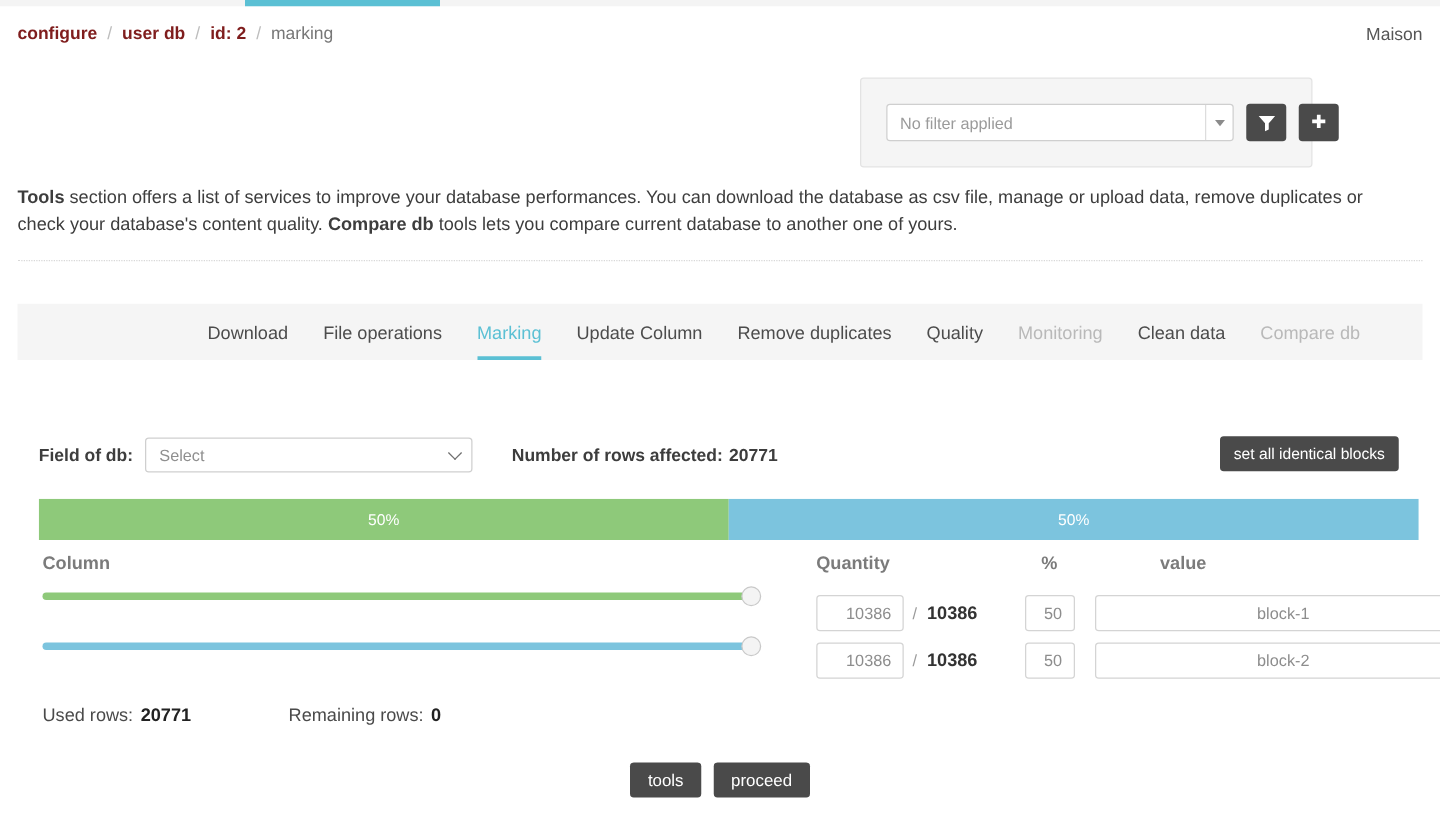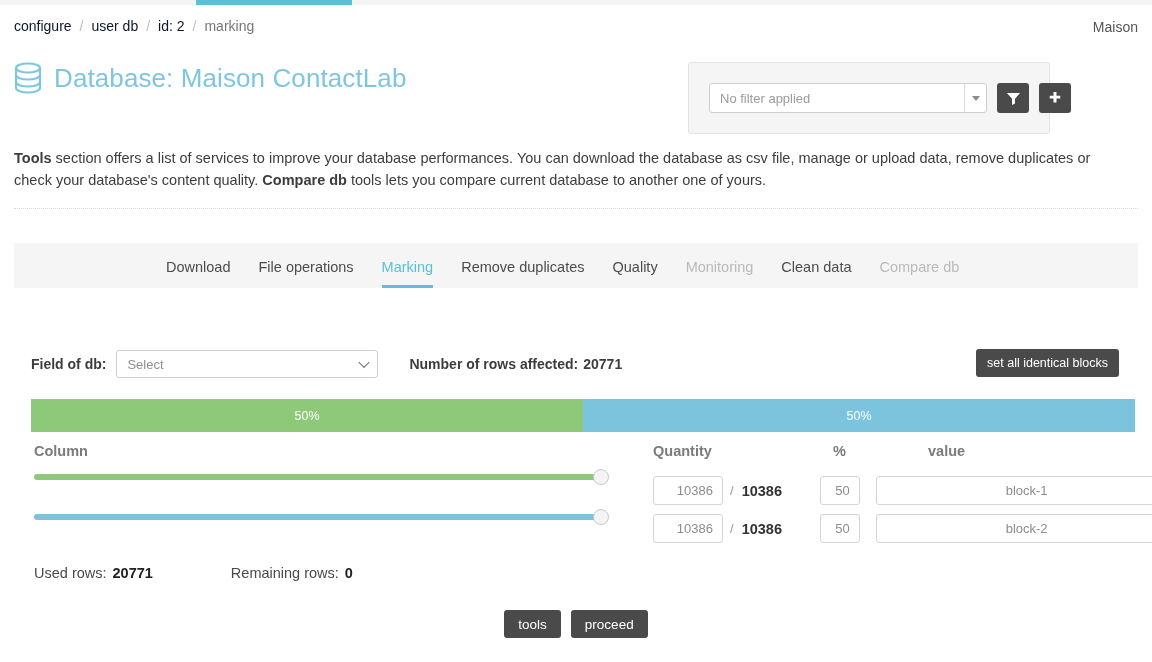--- a/index.html
+++ b/index.html
@@ -27,21 +27,21 @@
   }
 
   
   .breadcrumb {
     position: absolute; top: 18px; left: 14px;
     font-size: 14px; color: #8a8a8a;
     display: flex; align-items: center; gap: 0;
     white-space: nowrap;
   }
   .breadcrumb a {
-    color: #0f172a; text-decoration: none;
+    color: #7f1d1d; text-decoration: none; font-weight: bold;
   }
   .breadcrumb .sep { color: #bdbdbd; margin: 0 8px; }
   .breadcrumb .current { color: #777777; }
 
   .user-label {
     position: absolute; top: 19px; right: 14px;
     font-size: 14px; color: #555555;
   }
 
   
@@ -276,31 +276,20 @@
     <span class="sep">/</span>
     <a href="#">user db</a>
     <span class="sep">/</span>
     <a href="#">id: 2</a>
     <span class="sep">/</span>
     <span class="current">marking</span>
   </div>
 
   <div class="user-label">Maison</div>
 
-  <div class="title-row">
-    <span>
-      <svg class="db-icon" viewBox="0 0 28 32" xmlns="http://www.w3.org/2000/svg">
-        <ellipse cx="14" cy="6" rx="12" ry="4.5" fill="none" stroke="#7ec6e0" stroke-width="2.2"></ellipse>
-        <path d="M2 6 v7 c0 2.5 5.4 4.5 12 4.5 s12 -2 12 -4.5 v-7" fill="none" stroke="#7ec6e0" stroke-width="2.2"></path>
-        <path d="M2 13 v7 c0 2.5 5.4 4.5 12 4.5 s12 -2 12 -4.5 v-7" fill="none" stroke="#7ec6e0" stroke-width="2.2"></path>
-        <path d="M2 20 v6 c0 2.5 5.4 4.5 12 4.5 s12 -2 12 -4.5 v-6" fill="none" stroke="#7ec6e0" stroke-width="2.2"></path>
-      </svg>
-    </span>
-    <span class="title-text">Database: Maison ContactLab</span>
-  </div>
 
   <div class="filter-panel">
     <div class="filter-inner">
       <div class="filter-select">
         <span class="val">No filter applied</span>
         <span class="caret-box">
           <span class="caret-dn"></span>
         </span>
       </div>
       <div class="sq-btn">
@@ -323,20 +312,21 @@
   <div class="desc">
     <b>Tools</b><span> section offers a list of services to improve your database performances. You can download the database as csv file, manage or upload data, remove duplicates or check your database's content quality. </span><b>Compare db</b><span> tools lets you compare current database to another one of yours.</span>
   </div>
 
   <div class="hr-dotted"></div>
 
   <div class="tabbar">
     <div class="tab">Download</div>
     <div class="tab">File operations</div>
     <div class="tab active">Marking</div>
+    <div class="tab">Update Column</div>
     <div class="tab">Remove duplicates</div>
     <div class="tab">Quality</div>
     <div class="tab disabled">Monitoring</div>
     <div class="tab">Clean data</div>
     <div class="tab disabled">Compare db</div>
   </div>
 
   <div class="field-row">
     <span class="field-label">Field of db:</span>
     <div class="select-db">

